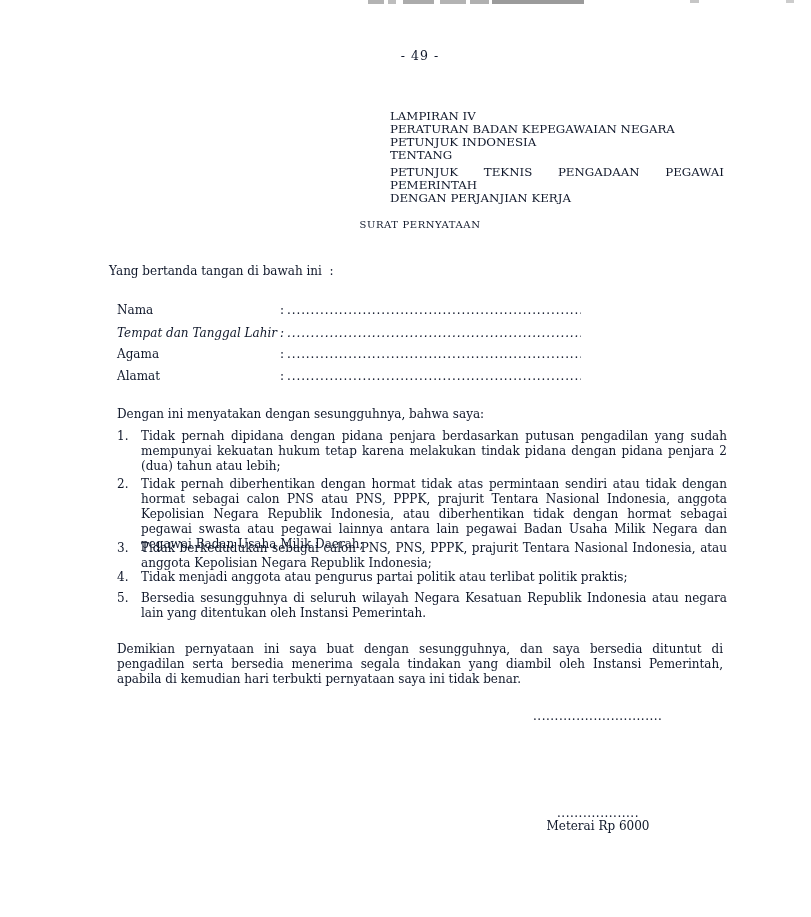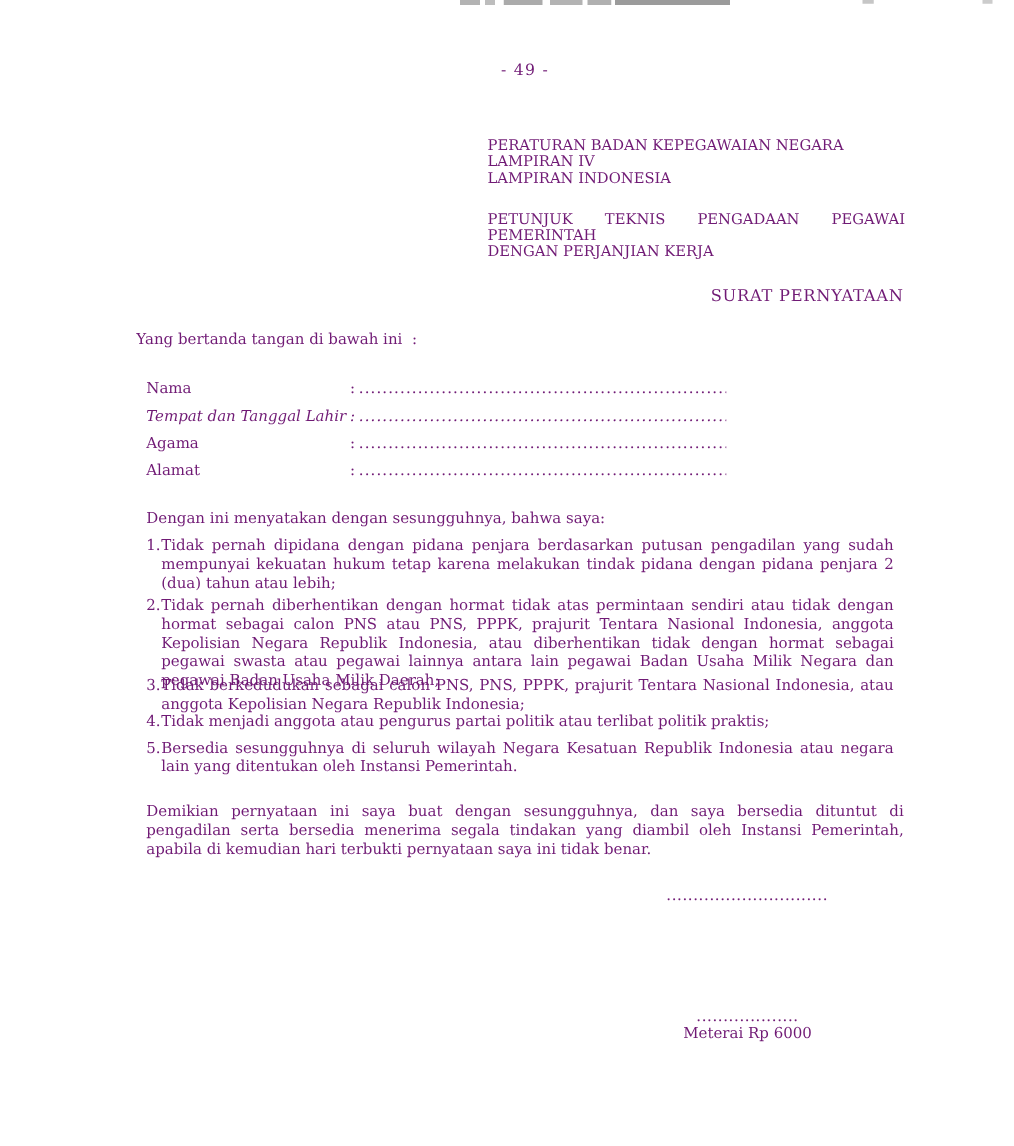--- a/index.html
+++ b/index.html
@@ -2,21 +2,21 @@
 <html><head>
 <meta charset="utf-8">
 <style>
   html, body { margin: 0; padding: 0; background: #ffffff; }
   .page {
     position: relative;
     width: 811px;
     height: 917px;
     background: #ffffff;
     font-family: "DejaVu Serif", serif;
-    color: #701a75;
+    color: #0f172a;
     overflow: hidden;
   }
   .abs { position: absolute; }
 
   
   .artifact { position: absolute; background: #a9a9a9; }
 
   .page-number {
     left: 117px; top: 48px; width: 606px;
     text-align: center; font-size: 12.5px; letter-spacing: 1px;
@@ -24,46 +24,46 @@
 
   .header-block {
     left: 390px; top: 110px; width: 334px;
     font-size: 11.8px; line-height: 13px;
   }
   .header-line { white-space: nowrap; }
   .header-line.justify {
     white-space: normal;
     text-align: justify;
     text-align-last: justify;
-    margin-top: 20px;
+    margin-top: 4px;
   }
 
   .doc-title {
-    left: 117px; top: 230px; width: 606px;
-    text-align: right; font-size: 13px; letter-spacing: 0.6px;
+    left: 117px; top: 219px; width: 606px;
+    text-align: center; font-size: 10px; letter-spacing: 0.6px;
   }
 
   .intro-line {
     left: 109px; top: 264px; font-size: 12px; white-space: pre;
   }
 
   .field-row { position: absolute; left: 117px; width: 606px; height: 16px; font-size: 12px; }
   .field-label { position: absolute; left: 0; top: 0; white-space: nowrap; }
   .field-colon { position: absolute; left: 163px; top: 0; }
   .field-dots {
     position: absolute; left: 170px; top: 0; width: 294px; height: 15px;
     overflow: hidden; white-space: nowrap; letter-spacing: 0.9px; font-size: 12px;
   }
 
   .lead-line { left: 117px; top: 407px; font-size: 12px; }
 
   .statement { position: absolute; left: 117px; width: 606px; font-size: 12px; line-height: 15px; }
   .statement-number { position: absolute; left: 0; top: 0; }
   .statement-text {
-    margin-left: 12px; width: 586px;
+    margin-left: 24px; width: 586px;
     text-align: justify;
   }
 
   .closing {
     left: 117px; top: 642px; width: 606px;
     font-size: 12px; line-height: 15px; text-align: justify;
   }
 
   .sig { text-align: center; font-size: 12px; }
   .sig-line {
@@ -87,23 +87,24 @@
   <div class="artifact" style="left:403px; top:0; width:31px; height:4px; background:#ababab;"></div>
   <div class="artifact" style="left:440px; top:0; width:26px; height:4px; background:#b3b3b3;"></div>
   <div class="artifact" style="left:470px; top:0; width:19px; height:4px; background:#b0b0b0;"></div>
   <div class="artifact" style="left:492px; top:0; width:92px; height:4px; background:#9b9b9b;"></div>
   <div class="artifact" style="left:690px; top:0; width:9px; height:3px; background:#c6c6c6;"></div>
   <div class="artifact" style="left:786px; top:0; width:8px; height:3px; background:#cccccc;"></div>
 
   <div class="abs page-number">- 49 -</div>
 
   <div class="abs header-block">
+    <div class="header-line">LAMPIRAN IV</div>
     <div class="header-line">PERATURAN BADAN KEPEGAWAIAN NEGARA</div>
-    <div class="header-line">LAMPIRAN IV</div>
-    <div class="header-line">LAMPIRAN INDONESIA</div>
+    <div class="header-line">PETUNJUK INDONESIA</div>
+    <div class="header-line">TENTANG</div>
     <div class="header-line justify">PETUNJUK TEKNIS PENGADAAN PEGAWAI PEMERINTAH</div>
     <div class="header-line">DENGAN PERJANJIAN KERJA</div>
   </div>
 
   <div class="abs doc-title">SURAT PERNYATAAN</div>
 
   <div class="abs intro-line">Yang bertanda tangan di bawah ini  :</div>
 
   <div class="field-row" style="top:303px;">
     <span class="field-label">Nama</span>

